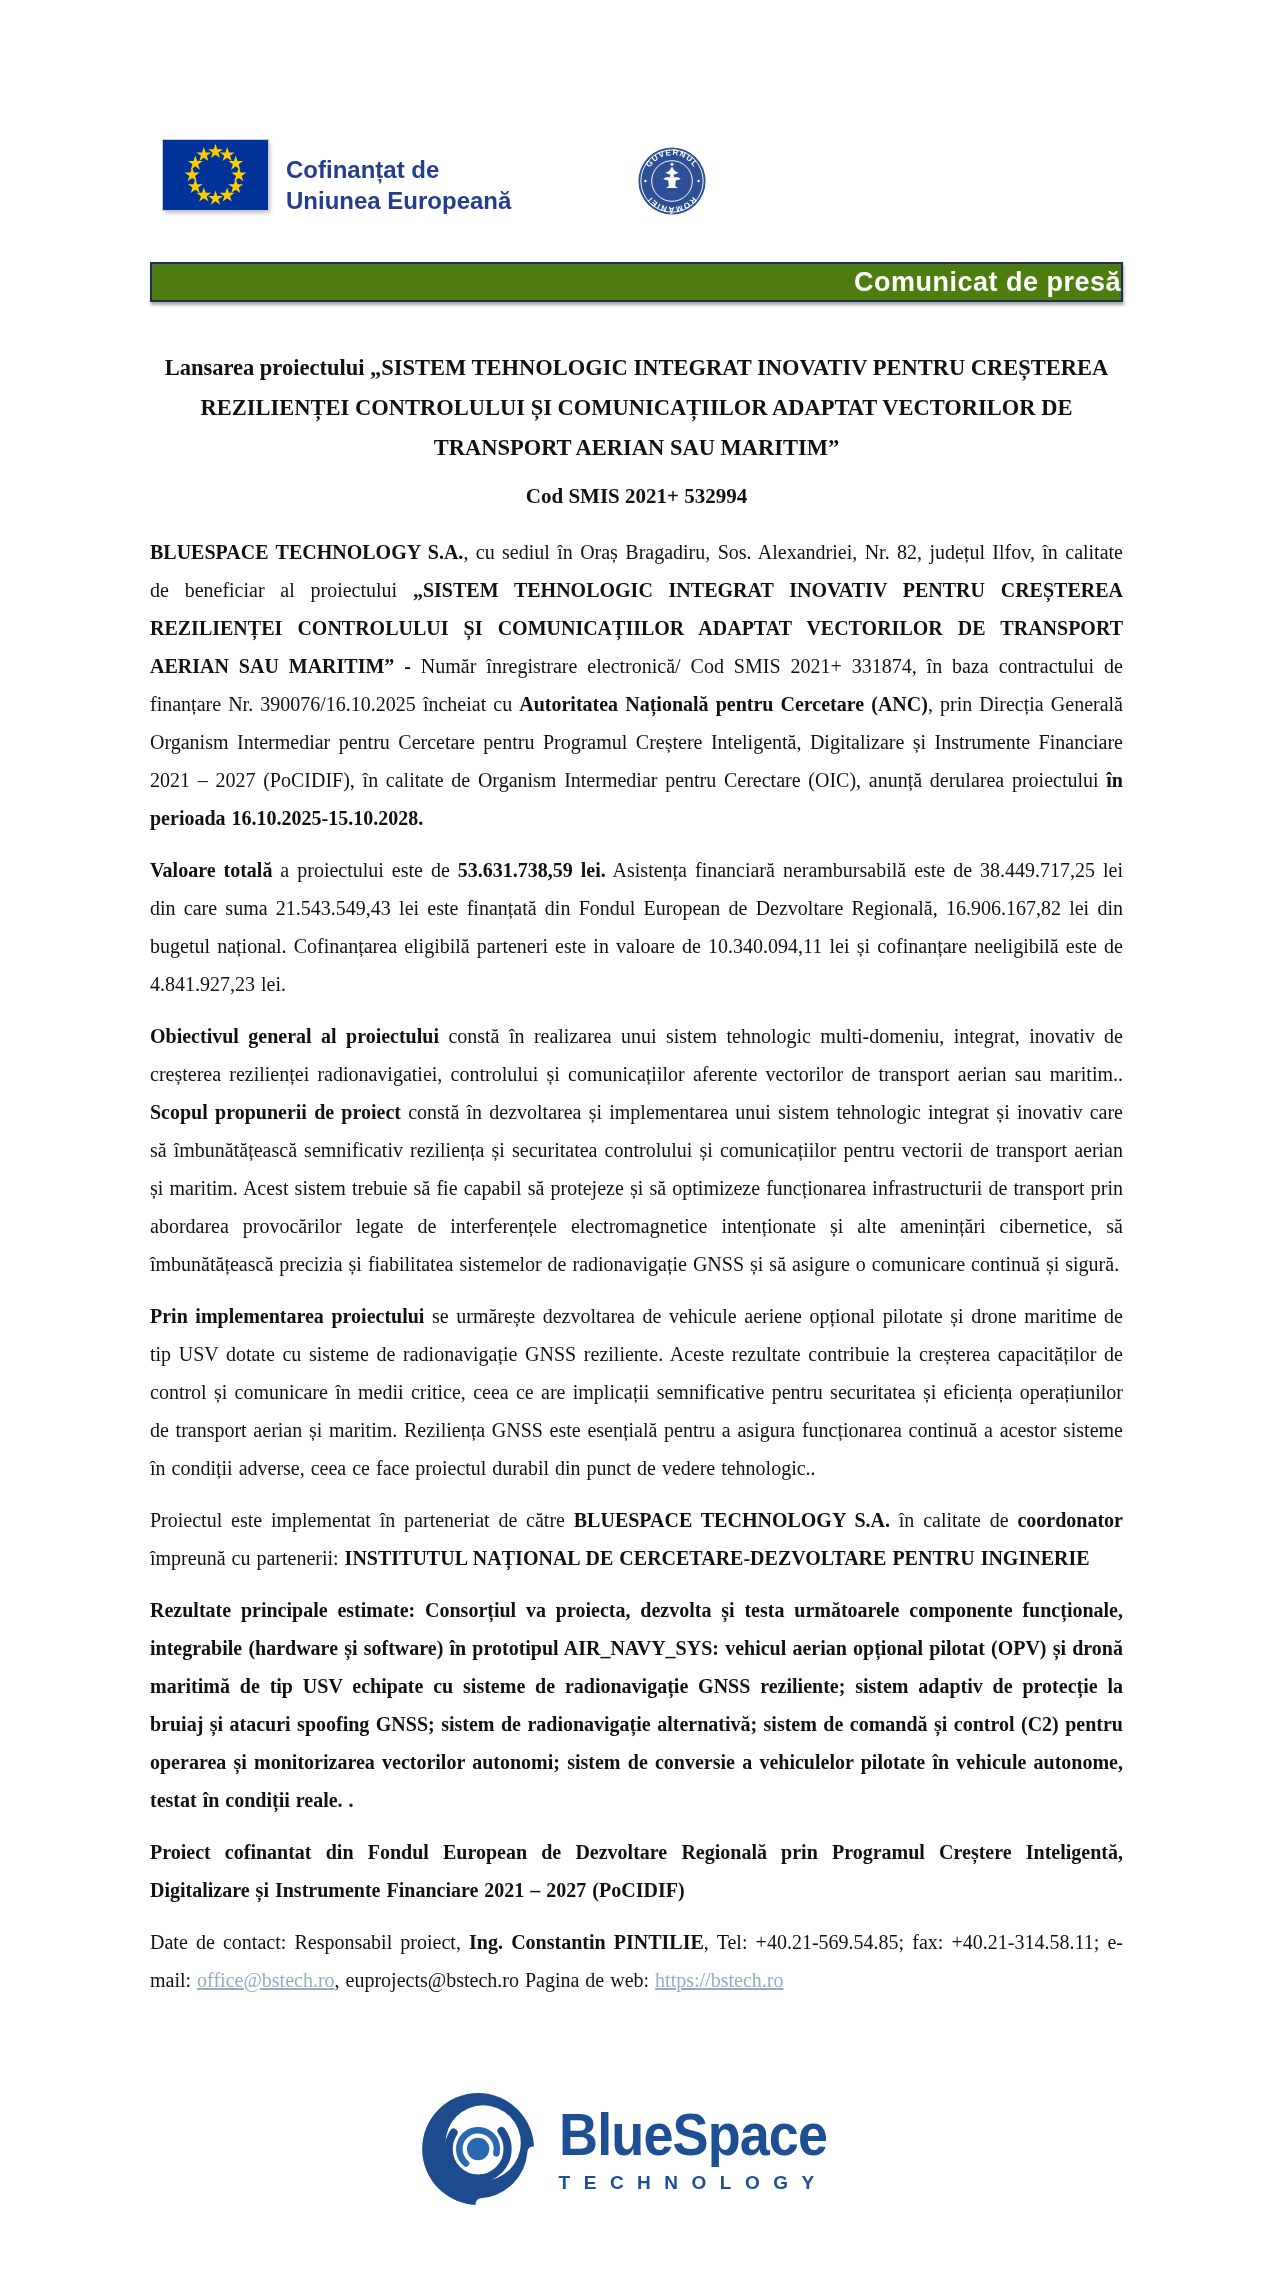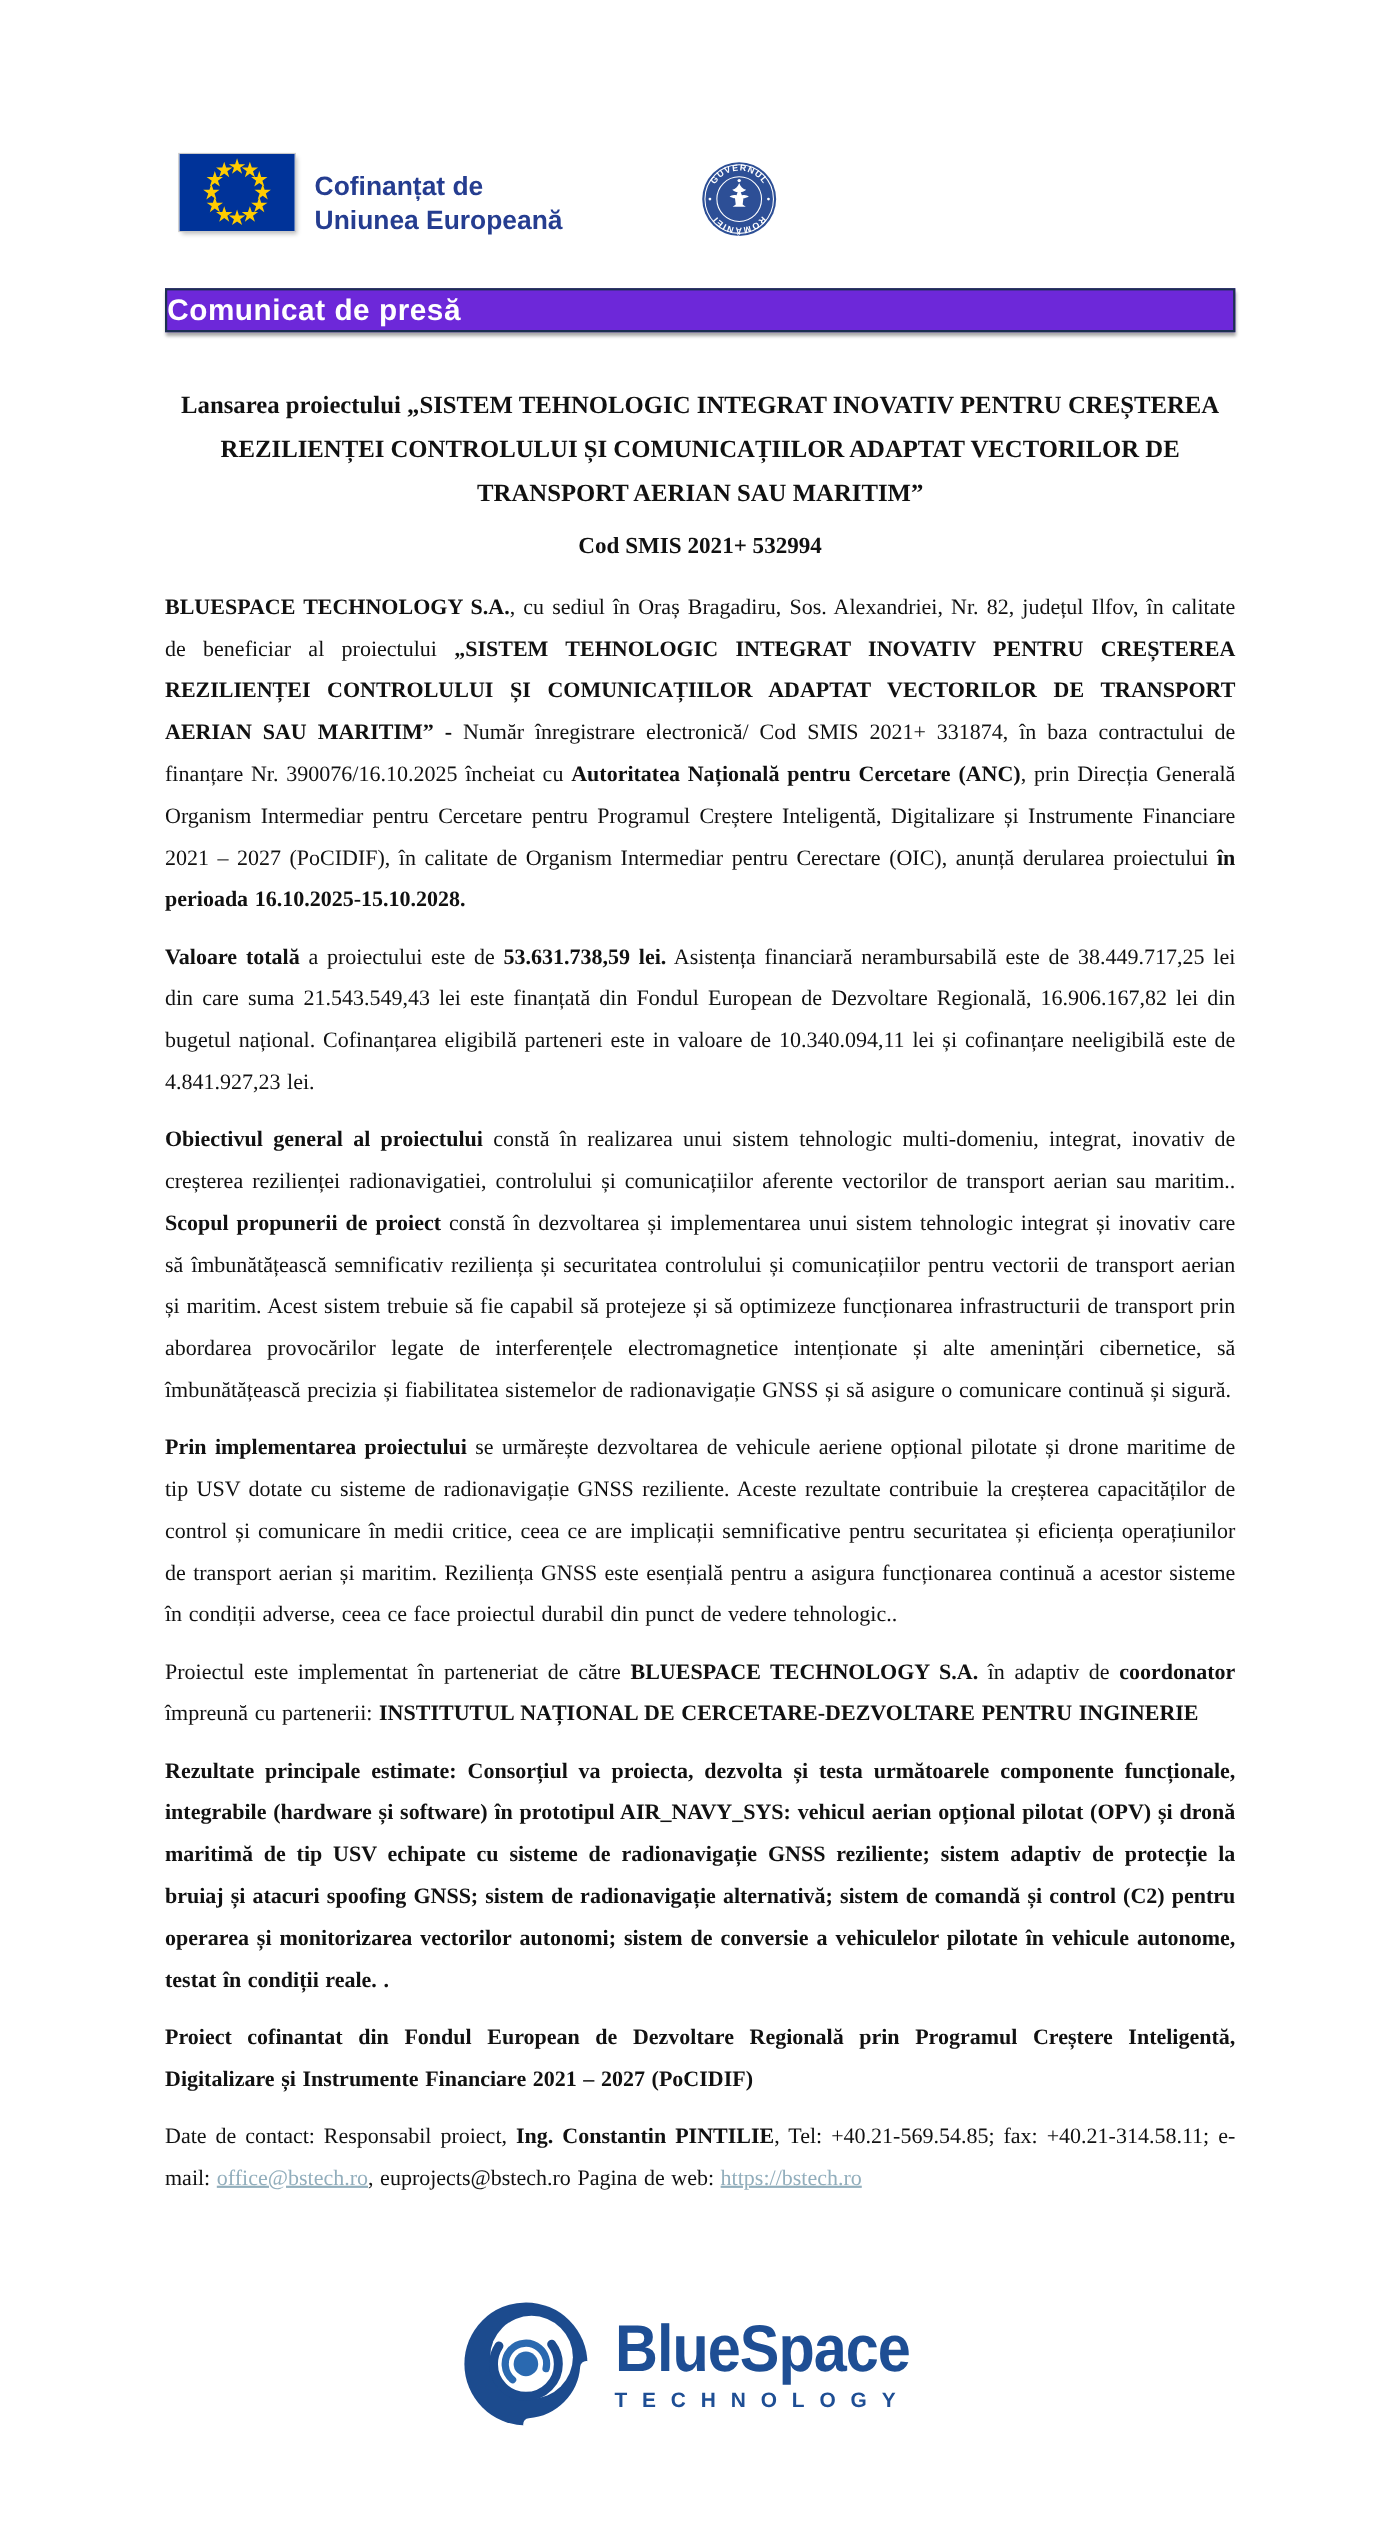--- a/index.html
+++ b/index.html
@@ -16,25 +16,25 @@
   .eu-flag{width:105px;height:70px;display:block;box-shadow:0 0 0 1px #c9c9c9,2px 3px 4px rgba(0,0,0,.25);}
   .eu-caption{
     font-family:"Liberation Sans","DejaVu Sans",sans-serif;
     font-weight:bold;font-size:24px;line-height:1.3;color:#253d90;
     padding-top:14px;
   }
   .gov-seal{position:absolute;left:637px;top:146px;width:70px;height:70px;}
   
   .banner{
     position:absolute;left:150px;top:262px;width:973px;height:40px;
-    background:#6d28d9;
+    background:#4d7c0f;
     border:2px solid #1c3050;
     box-sizing:border-box;
     box-shadow:1px 3px 3px rgba(0,0,0,.35);
-    display:flex;align-items:center;justify-content:flex-start;
+    display:flex;align-items:center;justify-content:flex-end;
   }
   .banner-label{
     font-family:"Liberation Sans","DejaVu Sans",sans-serif;
     font-weight:bold;font-size:27px;color:#ffffff;letter-spacing:.5px;
   }
   
   .content{position:absolute;left:150px;top:348px;width:973px;}
   .doc-title{
     font-weight:bold;font-size:22.5px;line-height:1.78;text-align:center;
     padding:0 10px;
@@ -121,21 +121,21 @@
   </div>
 
   <div class="content">
     <div class="doc-title">Lansarea proiectului „SISTEM TEHNOLOGIC INTEGRAT INOVATIV PENTRU CREȘTEREA REZILIENȚEI CONTROLULUI ȘI COMUNICAȚIILOR ADAPTAT VECTORILOR DE TRANSPORT AERIAN SAU MARITIM”</div>
     <div class="cod-smis">Cod SMIS 2021+ 532994</div>
 
     <div class="para first"><span class="b">BLUESPACE TECHNOLOGY S.A.</span><span>, cu sediul în Oraș Bragadiru, Sos. Alexandriei, Nr. 82, județul Ilfov, în calitate de beneficiar al proiectului </span><span class="b">„SISTEM TEHNOLOGIC INTEGRAT INOVATIV PENTRU CREȘTEREA REZILIENȚEI CONTROLULUI ȘI COMUNICAȚIILOR ADAPTAT VECTORILOR DE TRANSPORT AERIAN SAU MARITIM” - </span><span>Număr înregistrare electronică/ Cod SMIS 2021+ 331874, în baza contractului de finanțare Nr. 390076/16.10.2025 încheiat cu </span><span class="b">Autoritatea Națională pentru Cercetare (ANC)</span><span>, prin Direcția Generală Organism Intermediar pentru Cercetare pentru Programul Creștere Inteligentă, Digitalizare și Instrumente Financiare 2021 – 2027 (PoCIDIF), în calitate de Organism Intermediar pentru Cerectare (OIC), anunță derularea proiectului </span><span class="b">în perioada 16.10.2025-15.10.2028.</span></div>
     <div class="para"><span class="b">Valoare totală</span><span> a proiectului este de </span><span class="b">53.631.738,59 lei.</span><span> Asistența financiară nerambursabilă este de 38.449.717,25 lei din care suma 21.543.549,43 lei este finanțată din Fondul European de Dezvoltare Regională, 16.906.167,82 lei din bugetul național. Cofinanțarea eligibilă parteneri este in valoare de  10.340.094,11 lei și cofinanțare neeligibilă este de 4.841.927,23 lei.</span></div>
     <div class="para"><span class="b">Obiectivul general al proiectului</span><span> constă în realizarea unui sistem tehnologic multi-domeniu, integrat, inovativ de creșterea rezilienței radionavigatiei, controlului și comunicațiilor aferente vectorilor de transport aerian sau maritim.. </span><span class="b">Scopul propunerii de proiect</span><span> constă în dezvoltarea și implementarea unui sistem tehnologic integrat și inovativ care să îmbunătățească semnificativ reziliența și securitatea controlului și comunicațiilor pentru vectorii de transport aerian și maritim. Acest sistem trebuie să fie capabil să protejeze și să optimizeze funcționarea infrastructurii de transport prin abordarea provocărilor legate de interferențele electromagnetice intenționate și alte amenințări cibernetice, să îmbunătățească precizia și fiabilitatea sistemelor de radionavigație GNSS și să asigure o comunicare continuă și sigură.</span></div>
     <div class="para"><span class="b">Prin implementarea proiectului</span><span> se urmărește dezvoltarea de vehicule aeriene opțional pilotate și drone maritime de tip USV dotate cu sisteme de radionavigație GNSS reziliente. Aceste rezultate contribuie la creșterea capacităților de control și comunicare în medii critice, ceea ce are implicații semnificative pentru securitatea și eficiența operațiunilor de transport aerian și maritim. Reziliența GNSS este esențială pentru a asigura funcționarea continuă a acestor sisteme în condiții adverse, ceea ce face proiectul durabil din punct de vedere tehnologic..</span></div>
-    <div class="para"><span>Proiectul este implementat în parteneriat de către </span><span class="b">BLUESPACE TECHNOLOGY S.A.</span><span> în adaptiv de </span><span class="b">coordonator</span><span> împreună cu partenerii: </span><span class="b">INSTITUTUL NAȚIONAL DE CERCETARE-DEZVOLTARE PENTRU INGINERIE</span></div>
+    <div class="para"><span>Proiectul este implementat în parteneriat de către </span><span class="b">BLUESPACE TECHNOLOGY S.A.</span><span> în calitate de </span><span class="b">coordonator</span><span> împreună cu partenerii: </span><span class="b">INSTITUTUL NAȚIONAL DE CERCETARE-DEZVOLTARE PENTRU INGINERIE</span></div>
     <div class="para"><span class="b">Rezultate principale estimate: Consorțiul va proiecta, dezvolta și testa următoarele componente funcționale, integrabile (hardware și software) în prototipul AIR_NAVY_SYS: vehicul aerian opțional pilotat (OPV) și dronă maritimă de tip USV echipate cu sisteme de radionavigație GNSS reziliente; sistem adaptiv de protecție la bruiaj și atacuri spoofing GNSS; sistem de radionavigație alternativă; sistem de comandă și control (C2) pentru operarea și monitorizarea vectorilor autonomi; sistem de conversie a vehiculelor pilotate în vehicule autonome, testat în condiții reale.  .</span></div>
     <div class="para"><span class="b">Proiect cofinantat din Fondul European de Dezvoltare Regională prin Programul Creștere Inteligentă, Digitalizare și Instrumente Financiare 2021 – 2027 (PoCIDIF)</span></div>
     <div class="para"><span>Date de contact: Responsabil proiect, </span><span class="b">Ing. Constantin PINTILIE</span><span>, Tel: +40.21-569.54.85;  fax: +40.21-314.58.11; e-mail: </span><a class="lnk" href="#">office@bstech.ro</a><span>, euprojects@bstech.ro   Pagina de web: </span><a class="lnk" href="#">https://bstech.ro</a></div>
   </div>
 
   <div class="footer-logo">
     <svg class="swirl" viewBox="0 0 120 120" xmlns="http://www.w3.org/2000/svg">
       <circle cx="60" cy="60" r="55" fill="#1c4b8e"></circle>
       <path d="M63 114 A55 55 0 0 0 114 63" stroke="#ffffff" stroke-width="11" fill="none" stroke-linecap="round"></path>
       <circle cx="65" cy="54" r="37" fill="#ffffff"></circle>

